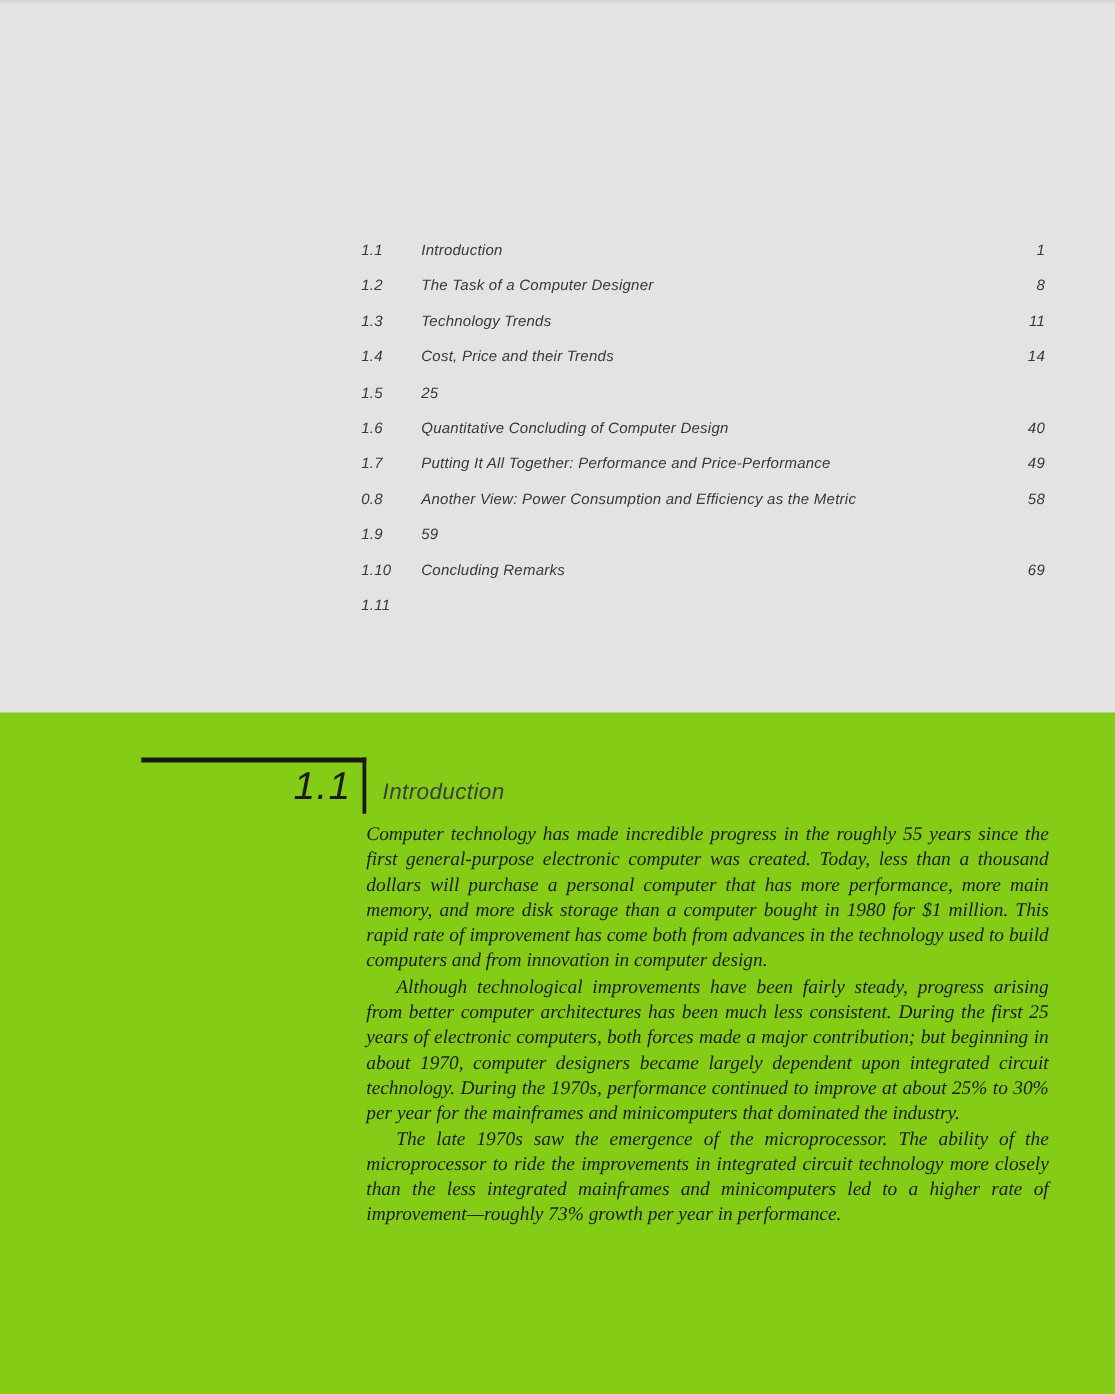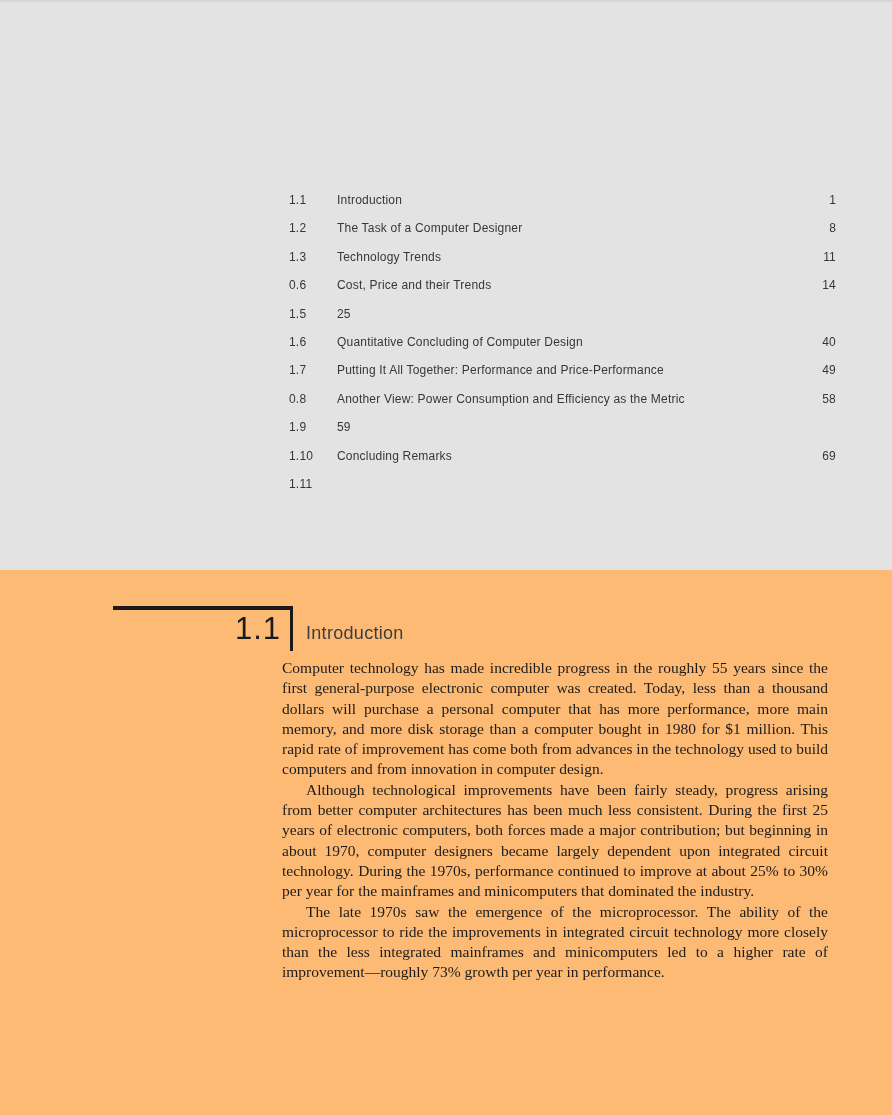--- a/index.html
+++ b/index.html
@@ -4,23 +4,24 @@
 <style>
   html, body {
     margin: 0;
     padding: 0;
     background: #ffffff;
   }
   .page {
     position: relative;
     width: 892px;
     height: 1115px;
-    background: #fdba74;
+    background: #84cc16;
     overflow: hidden;
     font-family: "Liberation Sans", sans-serif;
+    font-style: italic;
   }
   
   .toc-panel {
     position: absolute;
     left: 0; top: 0;
     width: 892px;
     height: 570px;
     background: #e3e3e3;
     border-top: 2px solid #d6d6d6;
     box-sizing: border-box;
@@ -72,21 +73,21 @@
   }
   .section-title {
     padding: 17px 0 0 13px;
     font-size: 18px;
     color: #3d3d3d;
     letter-spacing: 0.3px;
   }
   
   .body-text {
     position: absolute;
-    left: 282px;
+    left: 293px;
     top: 658px;
     width: 546px;
     font-family: "Liberation Serif", serif;
     font-size: 15.5px;
     line-height: 20.3px;
     color: #1c1c1c;
     text-align: justify;
   }
   .body-text p {
     margin: 0;
@@ -112,21 +113,21 @@
         <span class="toc-num">1.2</span>
         <span class="toc-title">The Task of a Computer Designer</span>
         <span class="toc-page">8</span>
       </div>
       <div class="toc-row">
         <span class="toc-num">1.3</span>
         <span class="toc-title">Technology Trends</span>
         <span class="toc-page">11</span>
       </div>
       <div class="toc-row">
-        <span class="toc-num">0.6</span>
+        <span class="toc-num">1.4</span>
         <span class="toc-title">Cost, Price and their Trends</span>
         <span class="toc-page">14</span>
       </div>
       <div class="toc-row">
         <span class="toc-num">1.5</span>
         <span class="toc-page">25</span>
       </div>
       <div class="toc-row">
         <span class="toc-num">1.6</span>
         <span class="toc-title">Quantitative Concluding of Computer Design</span>

